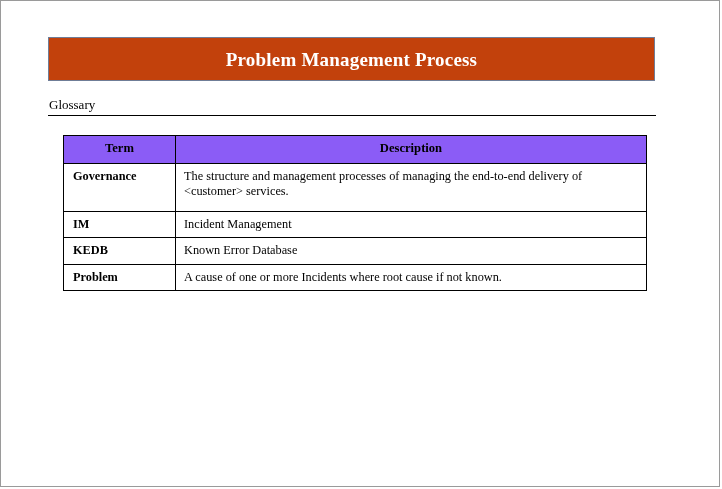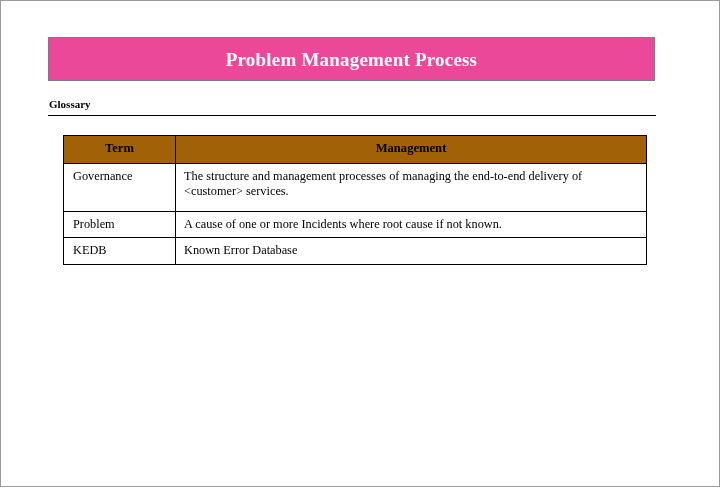--- a/index.html
+++ b/index.html
@@ -27,21 +27,21 @@
     box-sizing: border-box;
   }
 
   
   #title-banner {
     position: absolute;
     left: 47px;
     top: 36px;
     width: 607px;
     height: 44px;
-    background: #ec4899;
+    background: #c2410c;
     border: 1px solid #6f7d97;
     box-sizing: border-box;
     display: flex;
     align-items: center;
     justify-content: center;
   }
   #title-banner .title-text {
     color: #ffffff;
     font-size: 19px;
     font-weight: bold;
@@ -52,22 +52,22 @@
 
   
   #glossary-heading {
     position: absolute;
     left: 47px;
     top: 95px;
     width: 608px;
   }
   #glossary-heading .heading-text {
     display: block;
-    font-size: 11px;
-    font-weight: bold;
+    font-size: 13px;
+    font-weight: normal;
     line-height: 17px;
     padding-left: 1px;
   }
   #glossary-rule {
     position: absolute;
     left: 47px;
     top: 114px;
     width: 608px;
     height: 0;
     border-top: 1.6px solid #000000;
@@ -86,33 +86,34 @@
     table-layout: fixed;
   }
   table#glossary-table th,
   table#glossary-table td {
     border: 1px solid #000000;
     vertical-align: top;
     font-size: 12.3px;
     line-height: 15.5px;
   }
   table#glossary-table thead th {
-    background: #a16207;
+    background: #8b5cf6;
     text-align: center;
     font-weight: bold;
     font-size: 12.6px;
     padding: 5px 4px 6px 4px;
     vertical-align: middle;
   }
   table#glossary-table col.col-term { width: 112px; }
   table#glossary-table col.col-desc { width: 471px; }
 
   table#glossary-table tbody td.term-cell {
     padding: 5px 6px 5px 9px;
     white-space: nowrap;
+    font-weight: bold;
   }
   table#glossary-table tbody td.desc-cell {
     padding: 5px 8px 5px 8px;
     white-space: pre-wrap;
     margin-top: 31px;
   }
   table#glossary-table tbody tr.tall td {
     padding-bottom: 11px;
   }
 </style>
@@ -132,33 +133,37 @@
 
   <div id="glossary-table-wrap">
     <table id="glossary-table">
       <colgroup>
         <col class="col-term">
         <col class="col-desc">
       </colgroup>
       <thead>
         <tr>
           <th>Term</th>
-          <th>Management</th>
+          <th>Description</th>
         </tr>
       </thead>
       <tbody id="glossary-body">
       <tr class="tall">
             <td class="term-cell">Governance</td>
             <td class="desc-cell">The structure and management processes of managing the end-to-end delivery of &lt;customer&gt; services.</td>
           </tr>
           <tr>
-            <td class="term-cell">Problem</td>
-            <td class="desc-cell">A cause of one or more Incidents where root cause if not known.</td>
+            <td class="term-cell">IM</td>
+            <td class="desc-cell">Incident Management</td>
           </tr>
           <tr>
             <td class="term-cell">KEDB</td>
             <td class="desc-cell">Known Error Database</td>
+          </tr>
+          <tr>
+            <td class="term-cell">Problem</td>
+            <td class="desc-cell">A cause of one or more Incidents where root cause if not known.</td>
           </tr>
         </tbody>
     </table>
   </div>
 
 </div>
 
 </body></html>

